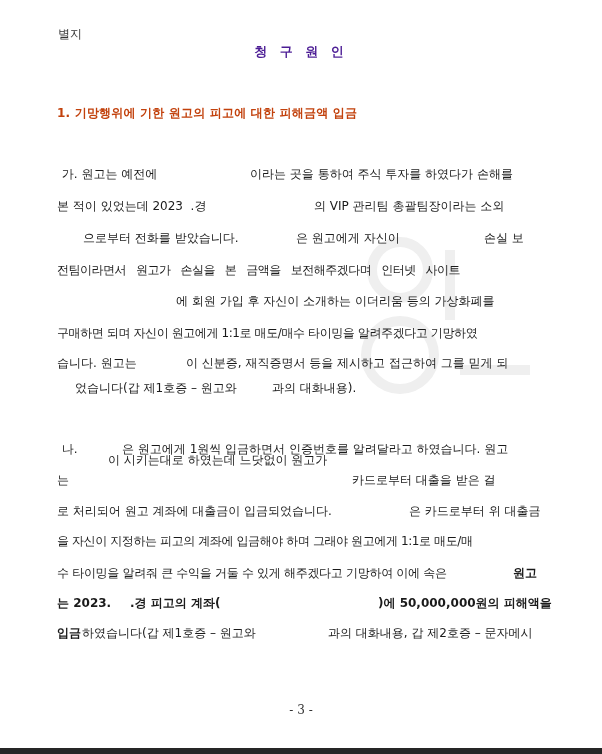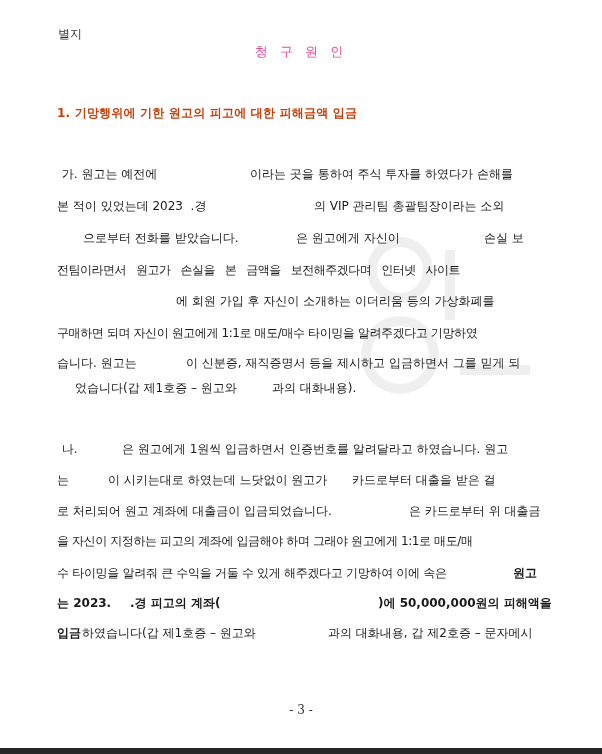--- a/index.html
+++ b/index.html
@@ -8,21 +8,21 @@
     background: #ffffff; color: #1a1a1a;
     font-family: "DejaVu Sans", "Liberation Sans", sans-serif;
   }
   .page { position: absolute; left: 0; top: 0; width: 602px; height: 600px; background: #fff; }
   .bottom-bar { position: absolute; left: 0; top: 748px; width: 602px; height: 6px; background: #262626; }
   .watermark {
     position: absolute; left: 360px; top: 230px; width: 180px; height: 200px;
     pointer-events: none;
   }
   .header-label { position: absolute; left: 58px; top: 26px; font-family: "DejaVu Serif", "Liberation Serif", serif; font-size: 12px; color: #333; }
-  .doc-title { position: absolute; left: 0; width: 602px; top: 43px; text-align: center; font-size: 13px; font-weight: normal; letter-spacing: 4px; color: #ec4899; }
+  .doc-title { position: absolute; left: 0; width: 602px; top: 43px; text-align: center; font-size: 13px; font-weight: bold; letter-spacing: 4px; color: #4c1d95; }
   .section-heading { position: absolute; left: 57px; top: 105px; font-size: 12px; font-weight: bold; color: #c2410c; letter-spacing: 0.2px; }
   .line { position: absolute; font-size: 12px; white-space: pre; color: #1a1a1a; line-height: 16px; text-align: center; }
   .u { font-weight: bold; }
   .page-number { position: absolute; left: 0; width: 602px; top: 703px; text-align: center; font-family: "DejaVu Serif", "Liberation Serif", serif; font-size: 12px; color: #333; }
 </style>
 </head>
 <body>
 
 <div class="page">
   <svg class="watermark" viewBox="0 0 180 200">
@@ -49,32 +49,32 @@
     <span class="line" style="left:296px;top:230px">은 원고에게 자신이</span>
     <span class="line" style="left:484px;top:230px">손실 보</span>
 
     <span class="line" style="left:57px;top:262px;letter-spacing:-0.5px">전팀이라면서   원고가   손실을   본   금액을   보전해주겠다며   인터넷   사이트</span>
 
     <span class="line" style="left:176px;top:293px">에 회원 가입 후 자신이 소개하는 이더리움 등의 가상화폐를</span>
 
     <span class="line" style="left:57px;top:325px;letter-spacing:-0.4px">구매하면 되며 자신이 원고에게 1:1로 매도/매수 타이밍을 알려주겠다고 기망하였</span>
 
     <span class="line" style="left:57px;top:355px">습니다. 원고는</span>
-    <span class="line" style="left:186px;top:355px">이 신분증, 재직증명서 등을 제시하고 입금하면서 그를 믿게 되</span>
+    <span class="line" style="left:186px;top:355px">이 신분증, 재직증명서 등을 제시하고 접근하여 그를 믿게 되</span>
 
     <span class="line" style="left:75px;top:380px">었습니다(갑 제1호증 – 원고와</span>
     <span class="line" style="left:272px;top:380px">과의 대화내용).</span>
   </div>
 
   <div>
     <span class="line" style="left:58px;top:441px"> 나.</span>
     <span class="line" style="left:122px;top:441px">은 원고에게 1원씩 입금하면서 인증번호를 알려달라고 하였습니다. 원고</span>
 
     <span class="line" style="left:57px;top:472px">는</span>
-    <span class="line" style="left:108px;top:472px">이 시키는대로 하였는데 느닷없이 원고가</span>
+    <span class="line" style="left:108px;top:452px">이 시키는대로 하였는데 느닷없이 원고가</span>
     <span class="line" style="left:352px;top:472px">카드로부터 대출을 받은 걸</span>
 
     <span class="line" style="left:57px;top:503px">로 처리되어 원고 계좌에 대출금이 입금되었습니다.</span>
     <span class="line" style="left:409px;top:503px">은 카드로부터 위 대출금</span>
 
     <span class="line" style="left:57px;top:533px;letter-spacing:-0.4px">을 자신이 지정하는 피고의 계좌에 입금해야 하며 그래야 원고에게 1:1로 매도/매</span>
 
     <span class="line" style="left:57px;top:565px;letter-spacing:-0.3px">수 타이밍을 알려줘 큰 수익을 거둘 수 있게 해주겠다고 기망하여 이에 속은 </span>
     <span class="line u" style="left:513px;top:565px">원고</span>
 

